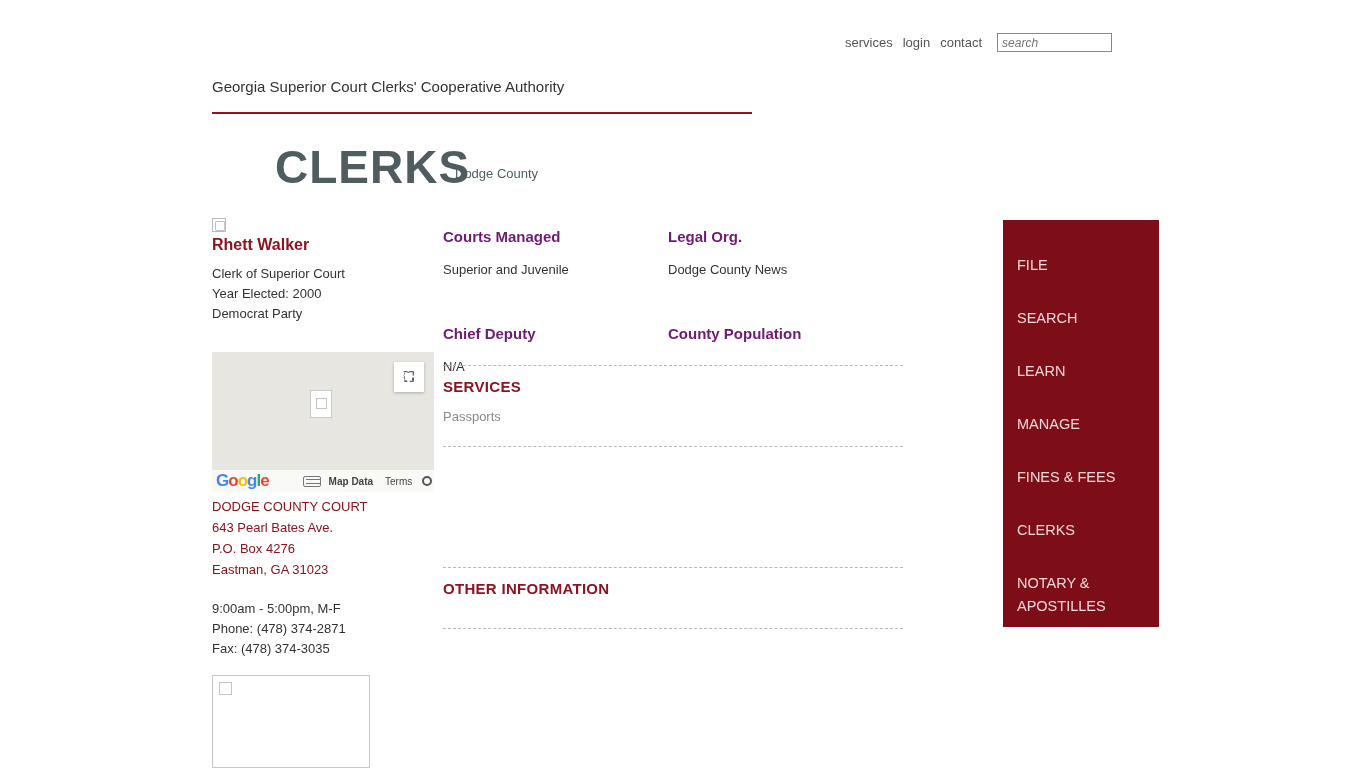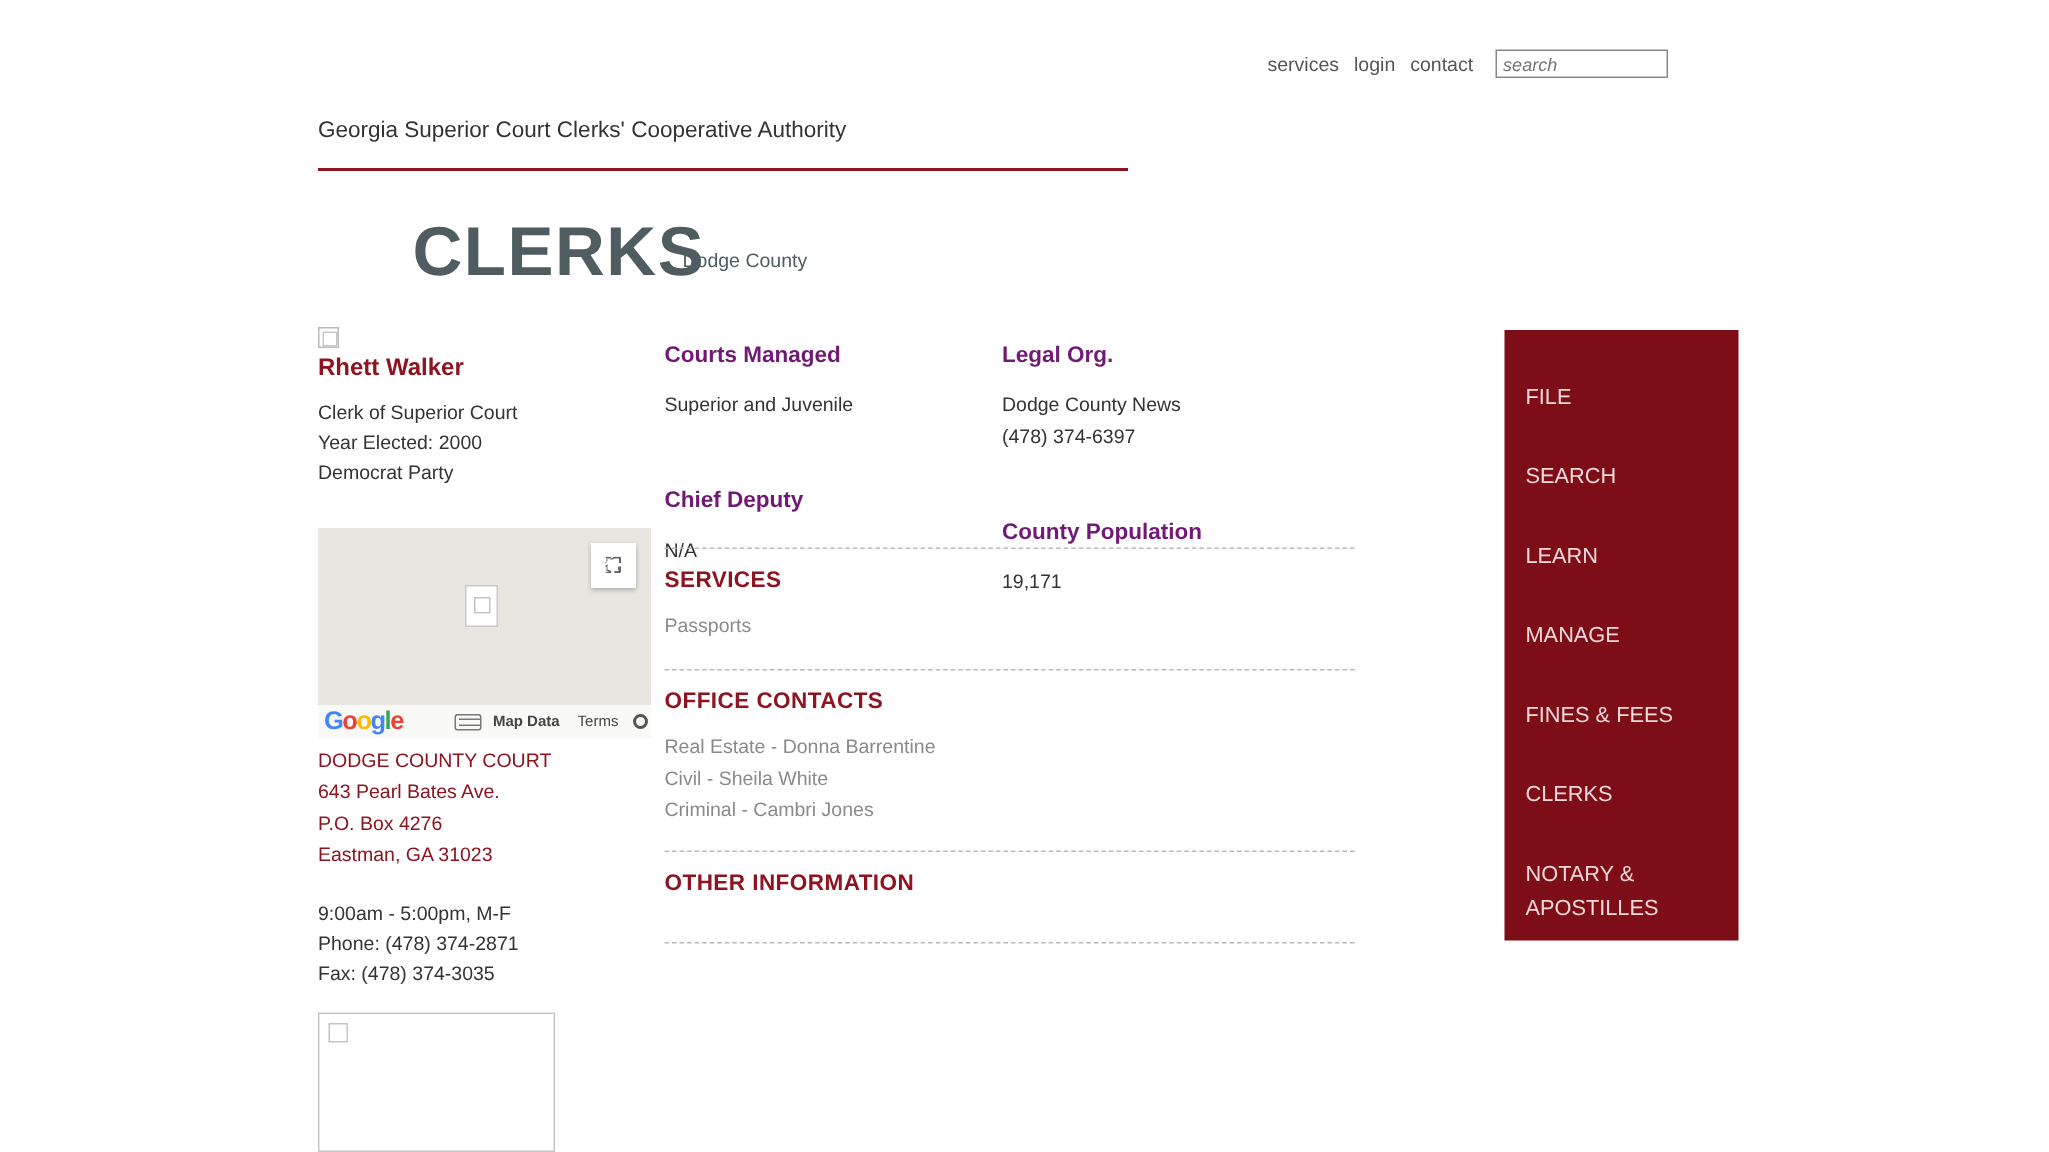--- a/index.html
+++ b/index.html
@@ -238,40 +238,32 @@
     <div class="body-txt">Superior and Juvenile</div>
     <div class="blk">
       <div class="h-red">Chief Deputy</div>
       <div class="body-txt">N/A</div>
     </div>
   </div>
 
   <div class="col-b">
     <div class="h-red">Legal Org.</div>
     <div class="body-txt">Dodge County News</div>
-    <div class="body-txt" style="margin-top:2px">(478) 374-6397</div>
     <div class="blk">
       <div class="h-red">County Population</div>
-      <div class="body-txt">19,171</div>
     </div>
   </div>
 
   <div class="divider" style="top:365px"></div>
   <div class="sect" style="top:378px">
     <div class="h">SERVICES</div>
     <div class="row">Passports</div>
   </div>
 
   <div class="divider" style="top:446px"></div>
-  <div class="sect" style="top:459px">
-    <div class="h">OFFICE CONTACTS</div>
-    <div class="row">Real Estate - Donna Barrentine</div>
-    <div class="row">Civil - Sheila White</div>
-    <div class="row">Criminal - Cambri Jones</div>
-  </div>
 
   <div class="divider" style="top:567px"></div>
   <div class="sect" style="top:580px">
     <div class="h">OTHER INFORMATION</div>
   </div>
   <div class="divider" style="top:628px"></div>
 
   <div class="panel">
     <a href="#">FILE</a>
     <a href="#">SEARCH</a>

